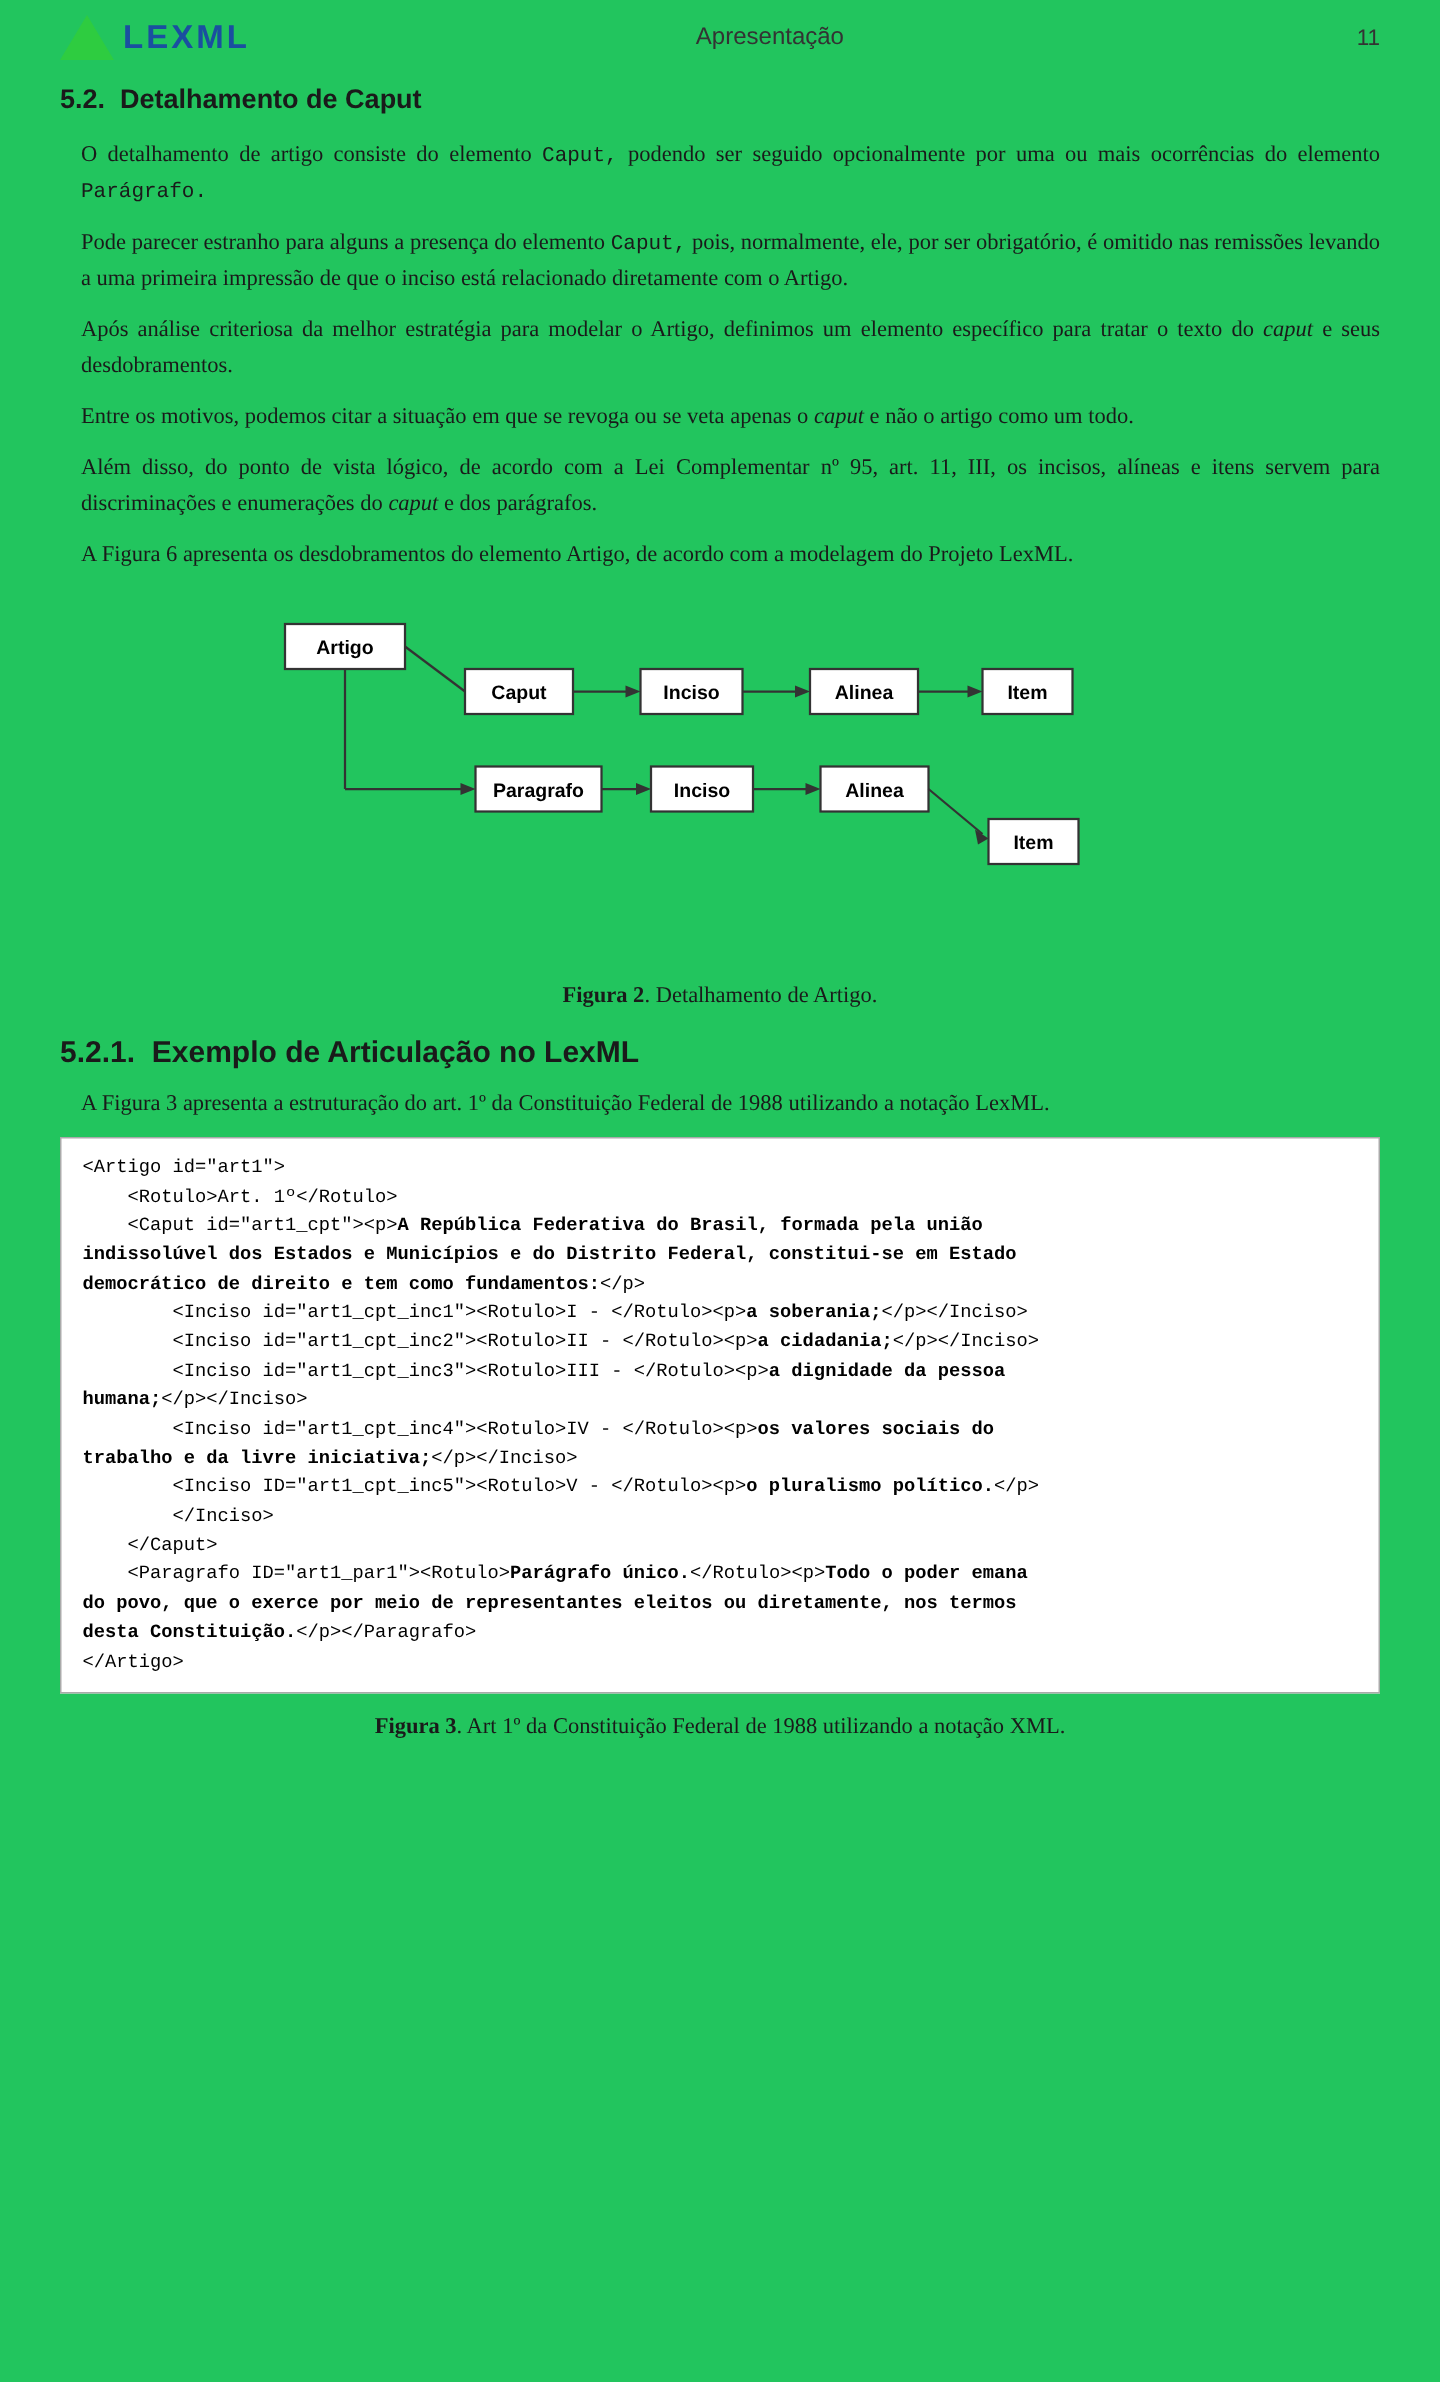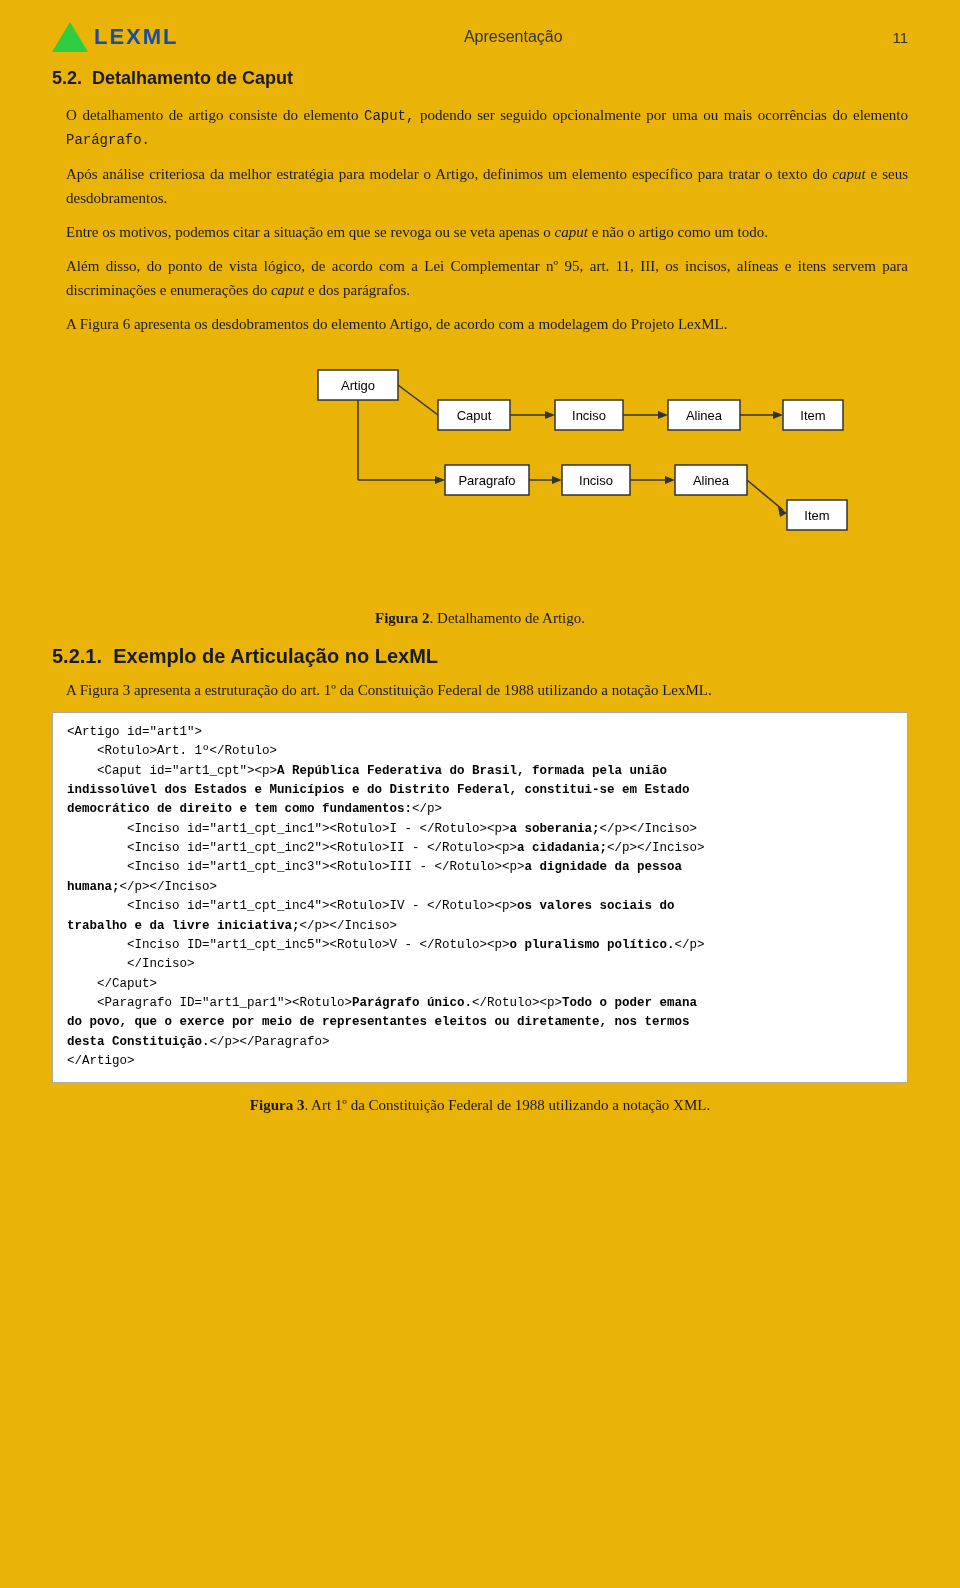--- a/index.html
+++ b/index.html
@@ -8,22 +8,22 @@
       font-family: 'Times New Roman', Times, serif;
       font-size: 15px;
       color: #1a1a1a;
       width: 960px;
       min-height: 1588px;
     }
 
     .page {
       width: 960px;
       min-height: 1588px;
-      background: #eab308;
-      padding: 12px;
+      background: #22c55e;
+      padding: 0;
       position: relative;
     }
 
     
     .header {
       display: flex;
       align-items: center;
       justify-content: space-between;
       padding: 10px 40px 8px 40px;
       border-bottom: none;
@@ -92,21 +92,22 @@
     .inline-code {
       font-family: 'Courier New', Courier, monospace;
       font-size: 14px;
       background: none;
     }
 
     
     .diagram-container {
       margin: 24px auto 10px auto;
       display: flex;
-      justify-content: flex-end;
+      justify-content: center;
+      font-weight: bold;
     }
 
     .diagram-svg-wrap {
       width: 600px;
       height: 240px;
     }
 
     .figure-caption {
       text-align: center;
       margin-bottom: 18px;
@@ -167,20 +168,23 @@
 
     <div class="section-title">
       <span class="section-number">5.2.</span>
       &nbsp;<span>Detalhamento de Caput</span>
     </div>
 
     <p>
       O detalhamento de artigo consiste do elemento <span class="inline-code">Caput,</span> podendo ser seguido opcionalmente por uma ou mais ocorrências do elemento <span class="inline-code">Parágrafo.</span>
     </p>
 
+    <p>
+      Pode parecer estranho para alguns a presença do elemento <span class="inline-code">Caput,</span> pois, normalmente, ele, por ser obrigatório, é omitido nas remissões levando a uma primeira impressão de que o inciso está relacionado diretamente com o Artigo.
+    </p>
 
     <p>
       Após análise criteriosa da melhor estratégia para modelar o Artigo, definimos um elemento específico para tratar o texto do <em>caput</em> e seus desdobramentos.
     </p>
 
     <p>
       Entre os motivos, podemos citar a situação em que se revoga ou se veta apenas o <em>caput</em> e não o artigo como um todo.
     </p>
 
     <p>

